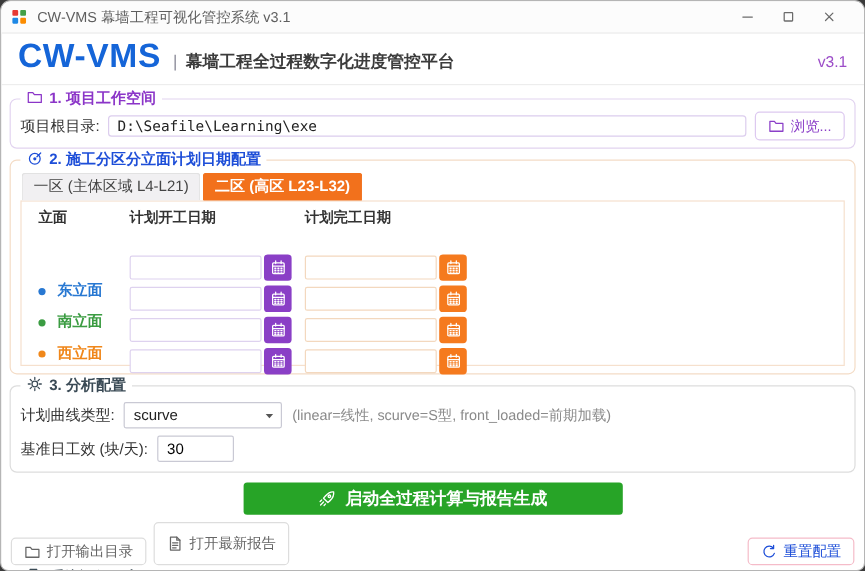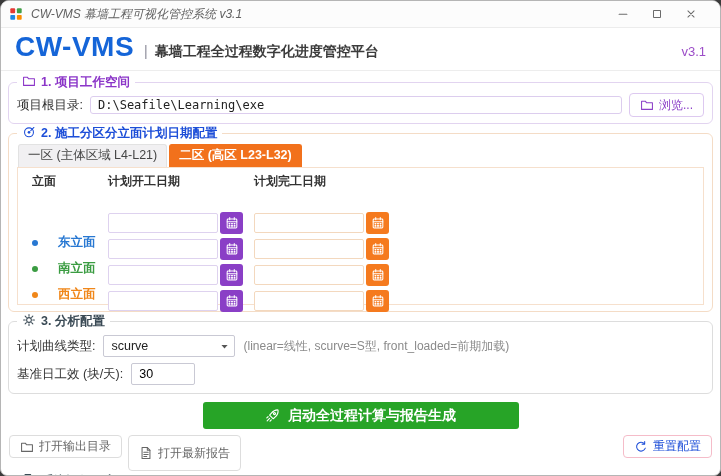--- a/index.html
+++ b/index.html
@@ -2,21 +2,21 @@
 <html><head>
 <meta charset="utf-8">
 <style>
   html,body{margin:0;padding:0;background:#3a3a3a;font-family:"Liberation Sans","DejaVu Sans",sans-serif;}
   *{box-sizing:border-box;}
   .window{width:721px;height:476px;background:#fff;border:1px solid #b5b5b5;border-radius:9px 9px 7px 7px;overflow:hidden;position:relative;}
 
   
   .titlebar{height:27px;display:flex;align-items:center;padding:0 8px;background:#fcfcfc;border-bottom:1px solid #ececec;}
   .titlebar .ic{width:15px;height:15px;margin-right:7px;}
-  .titlebar .ttl{font-size:12px;color:#5f5f5f;flex:1;white-space:nowrap;overflow:hidden;font-style:italic;}
+  .titlebar .ttl{font-size:12px;color:#5f5f5f;flex:1;white-space:nowrap;overflow:hidden;}
   .winbtn{width:34px;height:23px;display:flex;align-items:center;justify-content:center;color:#6b6b6b;background:transparent;border:none;padding:0;}
   .winbtn svg{width:13px;height:13px;}
 
   
   .header{display:flex;align-items:baseline;padding:3px 14px 7px;border-bottom:1px solid #ededed;}
   .brand{font-size:28px;font-weight:bold;color:#1565D8;letter-spacing:.5px;}
   .subtitle{font-size:14px;font-weight:bold;color:#3c3c3c;margin-left:10px;}
   .subtitle .bar{color:#8d8d9a;font-weight:normal;margin-right:7px;}
   .version{margin-left:auto;font-size:13px;color:#9C4DC8;}
 
@@ -42,21 +42,21 @@
 
   
   .tabs{display:flex;margin:0 0 0 1px;}
   .tab{padding:2px 9px 3px;font-size:12.5px;color:#444;background:#f1f0f2;border:1px solid #e2e2e2;border-bottom:none;border-radius:3px 3px 0 0;margin-right:2px;}
   .tab.active{background:#F2711C;border-color:#F2711C;color:#fff;font-weight:600;}
   .tabpanel{border:1px solid #f6e0cd;padding:4px 6px 5px;background:#fff;}
   .sched-head,.frow{display:grid;grid-template-columns:76px 146px 1fr;align-items:center;}
   .sched-head{padding:1px 0 3px 8px;}
   .sched-head .col{font-size:12px;font-weight:bold;color:#333;}
   .frow{margin:2px 0 2px 8px;height:24px;}
-  .fname{display:flex;align-items:center;gap:20px;margin-top:39px;}
+  .fname{display:flex;align-items:center;gap:10px;margin-top:39px;}
   .dot{width:6px;height:6px;border-radius:50%;display:inline-block;}
   .flabel{font-size:12.5px;font-weight:bold;}
   .dgroup{display:flex;align-items:center;}
   .date-input{width:110px;height:20px;border:1px solid #ded2ef;border-radius:2px;padding:0 5px;font-size:12px;outline:none;}
   .dgroup.end .date-input{border-color:#f3d8be;}
   .calbtn{width:23px;height:22px;border:none;border-radius:3px;margin-left:2px;display:flex;align-items:center;justify-content:center;color:#fff;padding:0;}
   .calbtn.purple{background:#8A3FC6;}
   .calbtn.orange{background:#F57A1E;}
   .calbtn svg{width:14px;height:14px;}
 
@@ -65,21 +65,21 @@
   .combo{width:132px;height:22px;border:1px solid #c9c9d4;border-radius:2px;display:flex;align-items:center;padding:0 4px 0 7px;font-size:12.5px;color:#222;background:#fff;}
   .combo .chev{margin-left:auto;color:#555;display:flex;}
   .combo .chev svg{width:11px;height:11px;}
   .hint{font-size:12px;color:#8a8a8a;}
   .rate-input{width:64px;height:22px;border:1px solid #c9c9d4;border-radius:2px;padding:0 7px;font-size:12.5px;outline:none;}
 
   
   .run-row{text-align:center;margin:8px 0 6px;}
   .run-btn{display:inline-flex;align-items:center;justify-content:center;gap:8px;width:316px;height:27px;background:#27A427;color:#fff;border:none;border-radius:3px;font-size:14px;font-weight:bold;}
   .run-btn svg{width:15px;height:15px;}
-  .util-row{display:flex;align-items:flex-start;gap:6px;padding:0 8px;}
+  .util-row{display:flex;align-items:flex-end;gap:6px;padding:0 8px;}
   .btn-reset{margin-left:auto;color:#1d4ed8;border-color:#f5bcc9;}
 
   
   .logbox{margin-top:10px;padding:9px 5px 5px;}
 </style>
 </head>
 <body>
 
 <div class="window">
 

